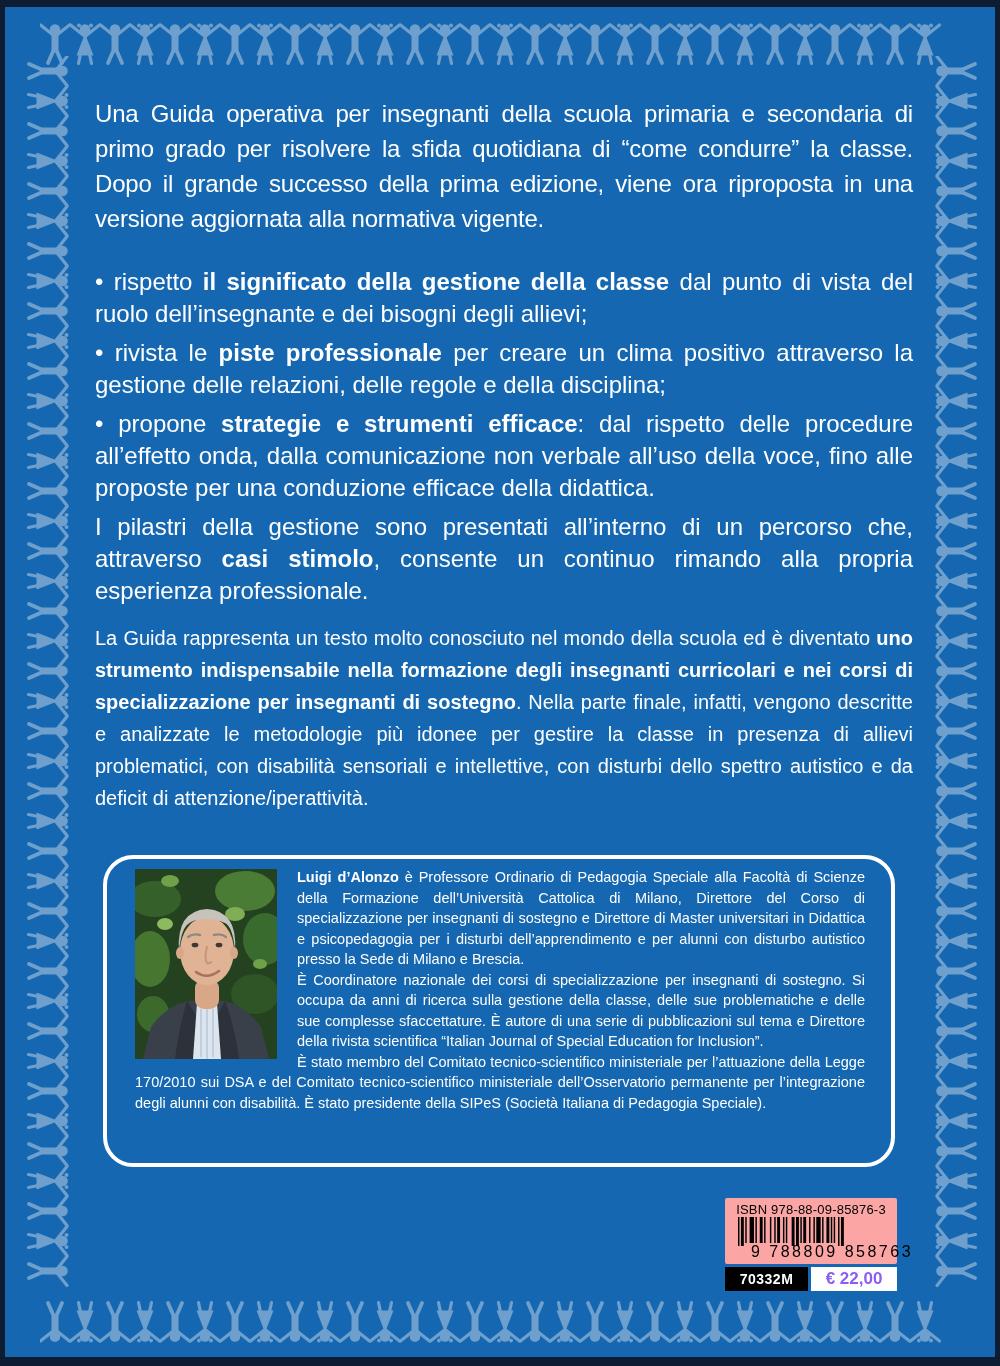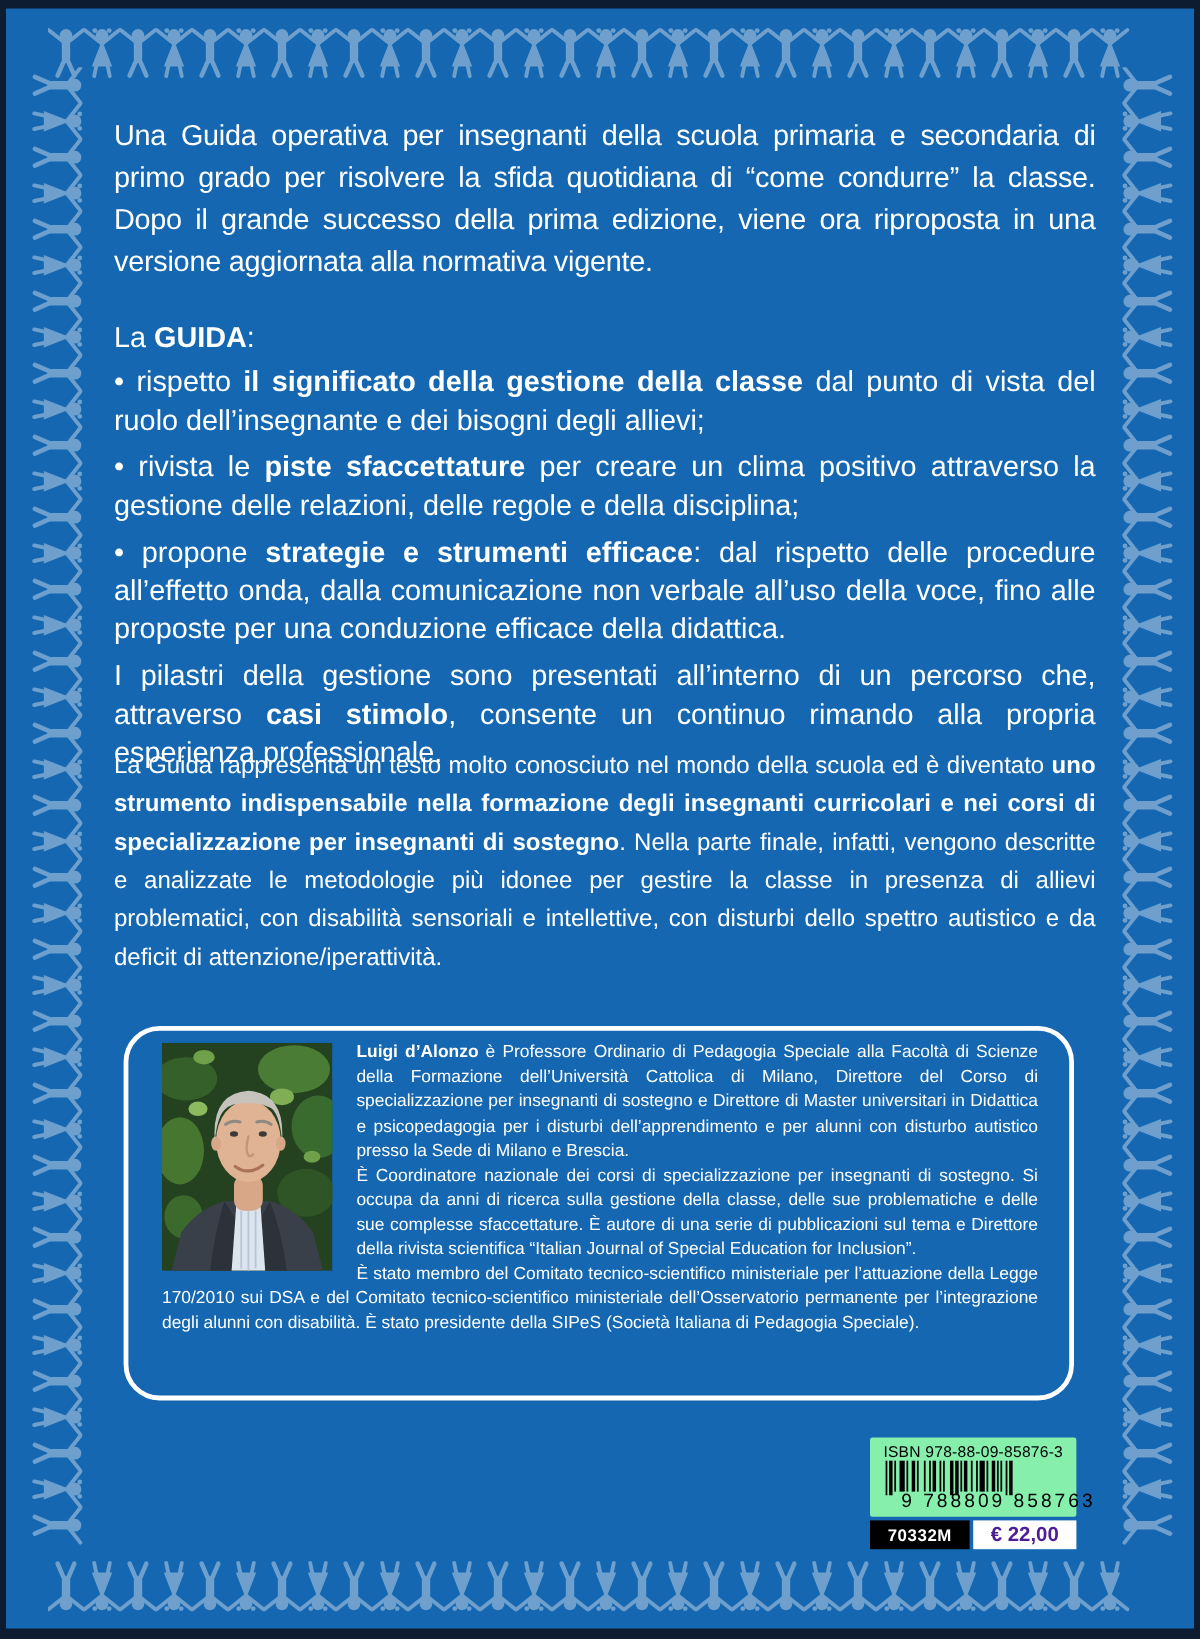--- a/index.html
+++ b/index.html
@@ -30,34 +30,34 @@
     position:absolute;left:103px;top:855px;width:792px;height:312px;
     box-sizing:border-box;border:4px solid #ffffff;border-radius:30px;
     padding:8px 26px 14px 28px;overflow:hidden;
     font-size:14.5px;line-height:20.5px;text-align:justify;
   }
   .author-box p{margin:0;}
   .author-photo{float:left;width:142px;height:190px;margin:2px 20px 6px 0;display:block;}
   .credit{position:absolute;left:95px;top:1270px;width:612px;text-align:right;font-size:19px;}
   .barcode-block{position:absolute;left:725px;top:1198px;width:172px;}
   .barcode-white{
-    background:#86efac;color:#000000;border-radius:2px;
+    background:#fca5a5;color:#000000;border-radius:2px;
     padding:4px 6px 3px 6px;box-sizing:border-box;height:66px;
     display:flex;flex-direction:column;align-items:center;justify-content:space-between;
   }
   .isbn-label{font-size:13px;letter-spacing:0.2px;white-space:nowrap;}
   .barcode-digits{font-size:16px;letter-spacing:2.5px;white-space:nowrap;margin-top:-3px;padding-left:42px;}
   .price-row{display:flex;margin-top:3px;height:24px;}
   .edition-code{
     background:#000000;color:#ffffff;width:83px;margin-right:3px;
     display:flex;align-items:center;justify-content:center;
     font-weight:bold;font-size:14px;letter-spacing:0.5px;
   }
   .price{
-    background:#ffffff;color:#4c1d95;flex:1;
+    background:#ffffff;color:#8b5cf6;flex:1;
     display:flex;align-items:center;justify-content:center;
     font-weight:bold;font-size:17px;
   }
 </style>
 </head>
 <body>
 
 <div class="page">
 
   <svg width="0" height="0" style="position:absolute" aria-hidden="true">
@@ -227,23 +227,22 @@
       <use href="#dollB" x="1110"></use>
       <use href="#dollA" x="1140"></use>
       <use href="#dollB" x="1170"></use>
       <use href="#dollA" x="1200"></use>
     </svg>
 
   <div class="content">
     <p class="intro">Una Guida operativa per insegnanti della scuola primaria e secondaria di primo grado per risolvere la sfida quotidiana di “come condurre” la classe. Dopo il grande successo della prima edizione, viene ora riproposta in una versione aggiornata alla normativa vigente.</p>
 
     <div class="guida">
-      <p class="heading"><span>La </span><span class="b">GUIDA</span><span>:</span></p>
       <p class="bullet"><span>• rispetto </span><span class="b">il significato della gestione della classe</span><span> dal punto di vista del ruolo dell’insegnante e dei bisogni degli allievi;</span></p>
-      <p class="bullet"><span>• rivista le </span><span class="b">piste sfaccettature</span><span> per creare un clima positivo attraverso la gestione delle relazioni, delle regole e della disciplina;</span></p>
+      <p class="bullet"><span>• rivista le </span><span class="b">piste professionale</span><span> per creare un clima positivo attraverso la gestione delle relazioni, delle regole e della disciplina;</span></p>
       <p class="bullet"><span>• propone </span><span class="b">strategie e strumenti efficace</span><span>: dal rispetto delle procedure all’effetto onda, dalla comunicazione non verbale all’uso della voce, fino alle proposte per una conduzione efficace della didattica.</span></p>
       <p><span>I pilastri della gestione sono presentati all’interno di un percorso che, attraverso </span><span class="b">casi stimolo</span><span>, consente un continuo rimando alla propria esperienza professionale.</span></p>
     </div>
 
     <p class="closing"><span>La Guida rappresenta un testo molto conosciuto nel mondo della scuola ed è diventato </span><span class="b">uno strumento indispensabile nella formazione degli insegnanti curricolari e nei corsi di specializzazione per insegnanti di sostegno</span><span>. Nella parte finale, infatti, vengono descritte e analizzate le metodologie più idonee per gestire la classe in presenza di allievi problematici, con disabilità sensoriali e intellettive, con disturbi dello spettro autistico e da deficit di attenzione/iperattività.</span></p>
   </div>
 
   <section class="author-box">
     <svg class="author-photo" viewBox="0 0 142 190" role="img">
       <rect width="142" height="190" fill="#24421f"></rect>

